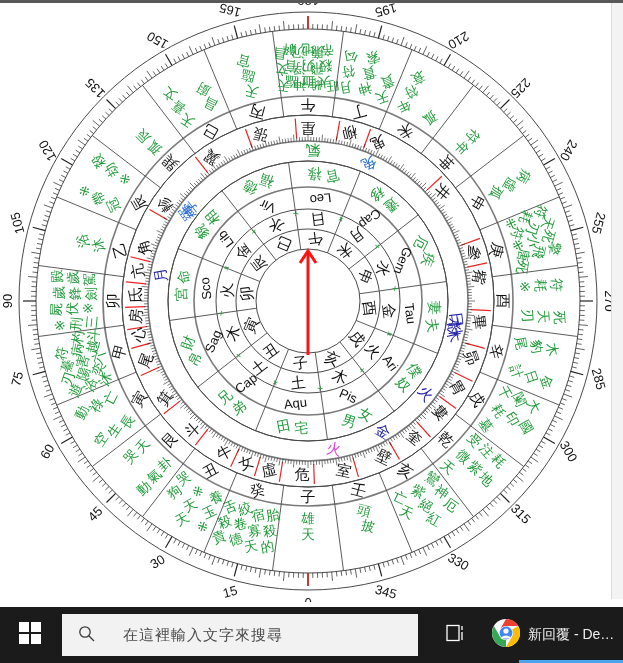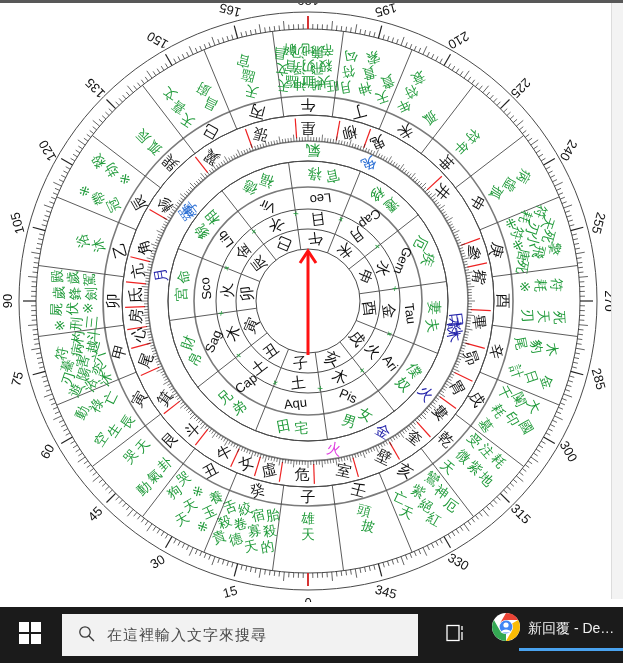--- a/index.html
+++ b/index.html
@@ -15,25 +15,25 @@
 
   
   #chart{position:absolute;left:0;top:0;width:612px;height:599px;}
   #chart svg{display:block;}
 
   text{font-family:"Liberation Sans","DejaVu Sans",sans-serif;}
 
   
   .taskbar{position:absolute;left:0;top:607px;width:623px;height:56px;background:#1b1b1b;}
   .tb-start{position:absolute;left:0;top:0;width:60px;height:56px;display:flex;align-items:center;justify-content:center;cursor:pointer;}
-  .tb-search{position:absolute;left:62px;top:7px;width:356px;height:42px;background:#f2f2f2;display:flex;align-items:center;cursor:text;}
+  .tb-search{position:absolute;left:62px;top:7px;width:356px;height:42px;background:#f2f2f2;display:flex;align-items:center;cursor:text;gap:16px;}
   .tb-search .mag{margin-left:16px;margin-right:12px;flex:0 0 auto;}
   .tb-search .ph{color:#4b4b4b;font-size:15px;letter-spacing:1px;font-family:"Liberation Sans","DejaVu Sans",sans-serif;}
   .tb-taskview{position:absolute;left:432px;top:0;width:50px;height:56px;display:flex;align-items:center;justify-content:center;cursor:pointer;}
-  .tb-app{position:absolute;left:487px;top:0;width:136px;height:44px;display:flex;align-items:center;cursor:pointer;}
+  .tb-app{position:absolute;left:487px;top:0;width:136px;height:56px;display:flex;align-items:center;cursor:pointer;}
   .tb-app .chrome{flex:0 0 auto;margin-left:4px;margin-right:7px;}
   .tb-app .ttl{color:#f0f0f0;font-size:14px;white-space:nowrap;overflow:hidden;}
   .tb-app .underline{position:absolute;left:32px;bottom:0;width:104px;height:3px;background:#4aa3ef;}
 </style>
 </head>
 <body>
 
 <div id="app">
 
   <div class="win-topline"></div>

